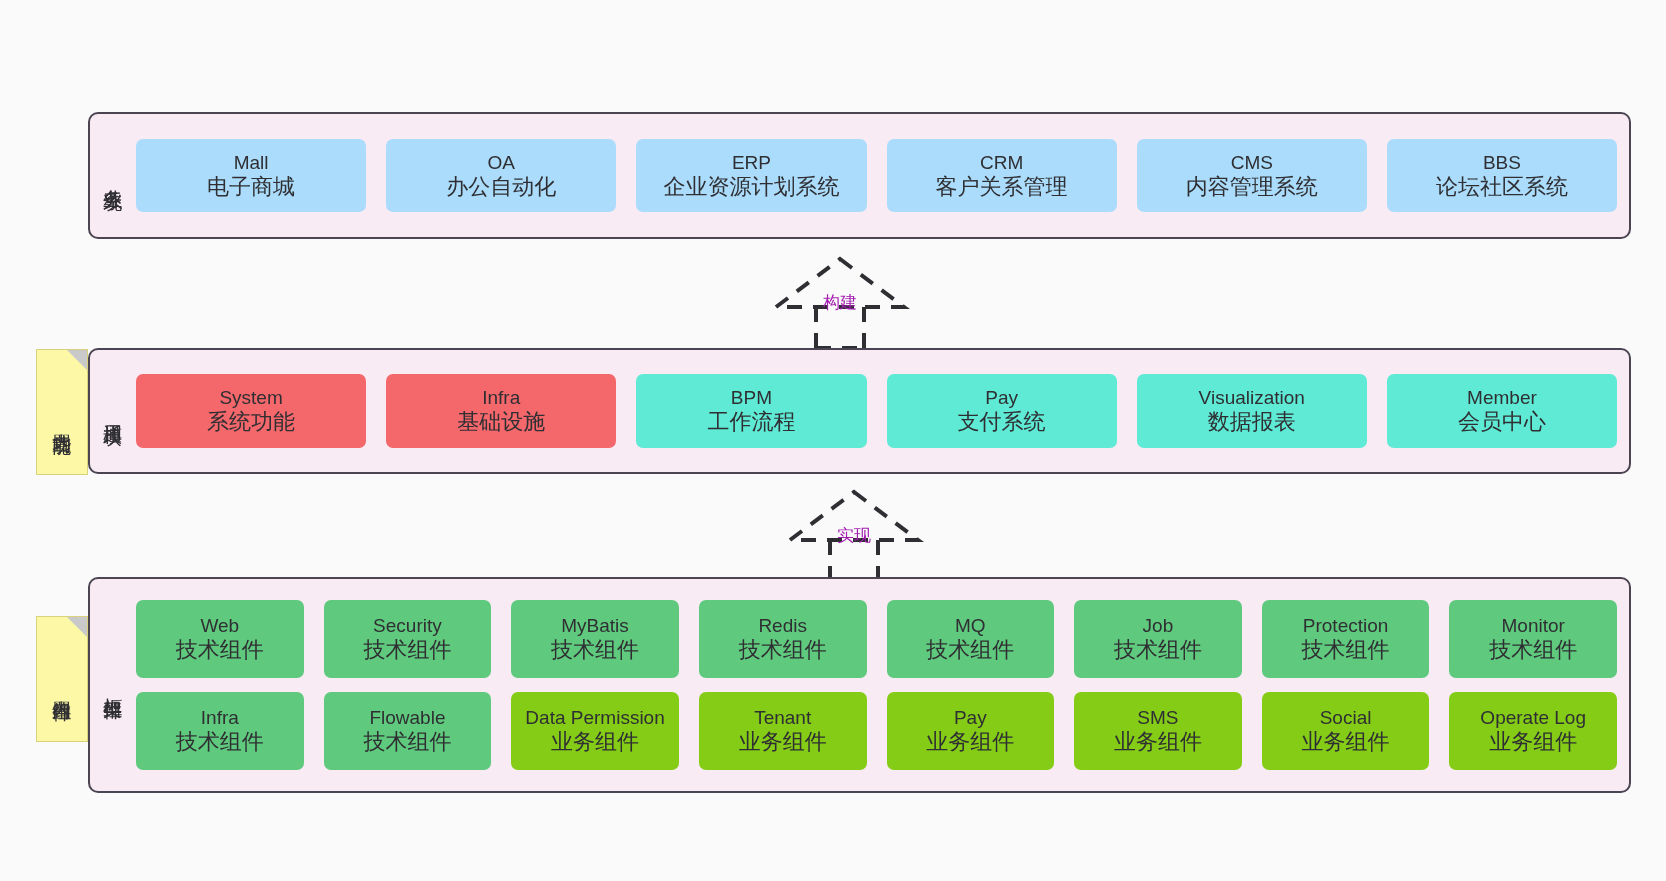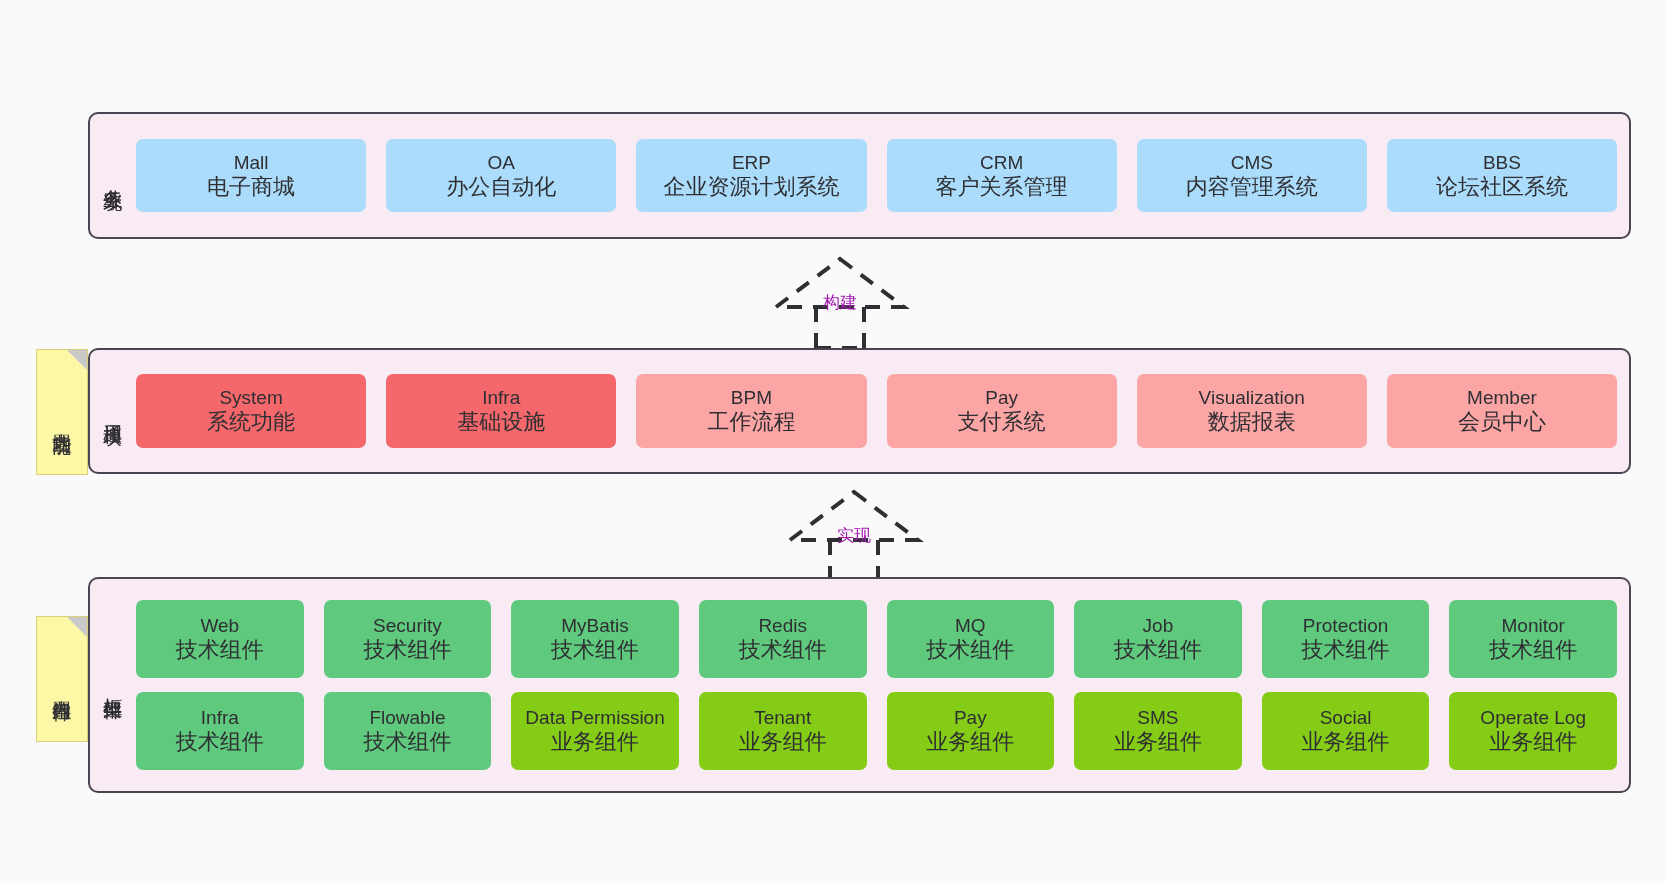--- a/index.html
+++ b/index.html
@@ -72,21 +72,21 @@
     line-height: 1.22;
     box-sizing: border-box;
     padding: 4px 6px;
   }
   .card .t1 { font-size: 19px; }
   .card .t2 { font-size: 22px; }
 
   
   .c-blue       { background: #abdcfb; }
   .c-red        { background: #f4676b; }
-  .c-pink       { background: #fca5a5; }
+  .c-pink       { background: #5eead4; }
   .c-green      { background: #5fca7d; }
   .c-lightgreen { background: #84cc16; }
 
   
   #layer-business { left: 88px;  top: 112px; width: 1543px; height: 127px; }
   #layer-business .card { height: 73px; }
 
   #layer-common   { left: 88px;  top: 348px; width: 1543px; height: 126px; }
   #layer-common .card { height: 74px; }
 

